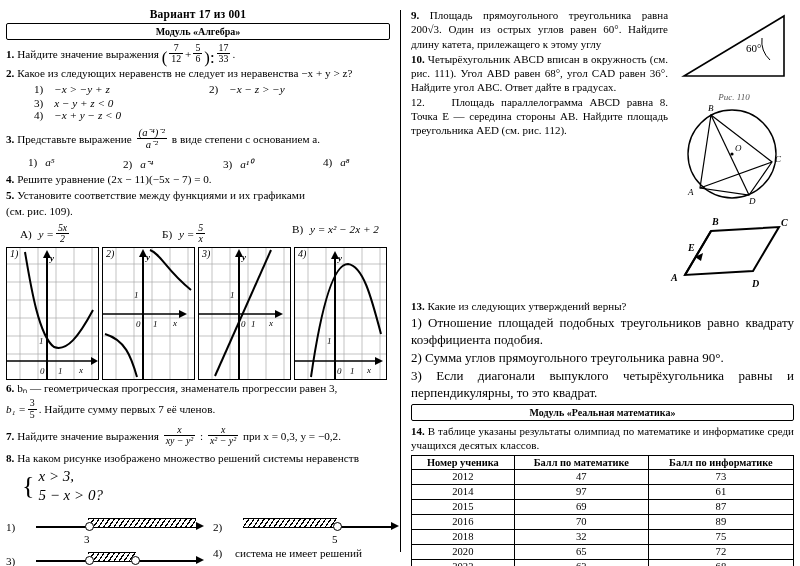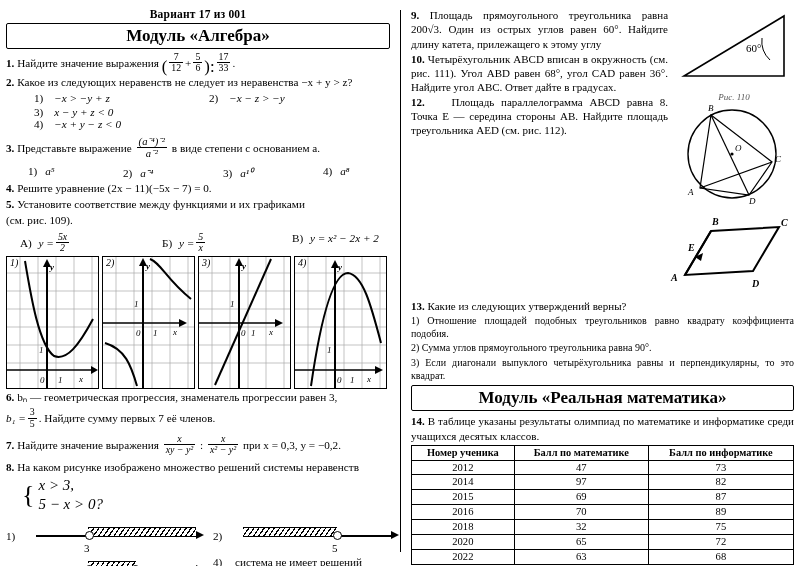--- a/index.html
+++ b/index.html
@@ -19,21 +19,21 @@
   .col-left{width:392px;padding-right:8px;}
   .col-divider{width:1px;background:#000;margin:2px 4px 2px 2px;}
   .col-right{width:395px;padding-left:6px;}
 
   .variant-title{
     text-align:center;font-weight:bold;font-size:11.5px;
     letter-spacing:.2px;margin:0 0 3px 0;
   }
   .module-bar{
     border:1.2px solid #000;border-radius:2px;
-    text-align:center;font-weight:bold;font-size:17px;
+    text-align:center;font-weight:bold;font-size:10px;
     padding:2px 0 2px 0;margin:1px 0 3px 0;background:#fff;
   }
   .q{font-size:11.2px;line-height:1.24;margin:2px 0;text-align:justify;}
   .q .num{font-weight:bold;}
   .it{font-style:italic;}
   .opts{display:flex;font-size:11.2px;margin:2px 0 2px 0;}
 
   
   .frac{display:inline-block;vertical-align:-0.45em;text-align:center;font-size:.88em;line-height:1.05;margin:0 2px;}
   .frac .nu{display:block;padding:0 2px;border-bottom:1px solid #000;}
@@ -54,21 +54,21 @@
   .nl-arrow{position:absolute;top:9px;width:0;height:0;border-left:8px solid #000;border-top:4.5px solid transparent;border-bottom:4.5px solid transparent;}
   .nl-hatch{position:absolute;top:5px;height:8px;background:repeating-linear-gradient(125deg,#000 0 1.2px,#fff 1.2px 4.2px);border-top:1.3px solid #000;}
   .nl-dot{position:absolute;top:9.5px;width:7px;height:7px;border:1.4px solid #000;border-radius:50%;background:#fff;}
   .nl-tick{position:absolute;top:20px;font-size:11px;}
   .caption{font-size:9px;font-style:italic;}
 
   
   table.scores{border-collapse:collapse;width:100%;font-size:10.6px;margin-top:2px;}
   table.scores th,table.scores td{border:1px solid #000;text-align:center;padding:1px 2px;line-height:1.12;}
   table.scores th{font-weight:bold;font-size:10.4px;}
-  .statements{font-size:10px;line-height:1.26;text-align:justify;margin:2px 0;}
+  .statements{font-size:13px;line-height:1.26;text-align:justify;margin:2px 0;}
   .rtext{font-size:11px;line-height:1.3;text-align:justify;}
   .wrapfig{float:right;margin:0 0 2px 6px;}
 </style>
 </head>
 <body>
 
 <div class="page">
 
   <div class="col col-left">
 
@@ -404,21 +404,21 @@
         <polygon points="26,44 34,40 32,48" fill="#000"></polygon>
         <text x="43" y="12" font-size="10" font-style="italic" font-weight="bold" font-family="serif">B</text>
         <text x="112" y="13" font-size="10" font-style="italic" font-weight="bold" font-family="serif">C</text>
         <text x="83" y="74" font-size="10" font-style="italic" font-weight="bold" font-family="serif">D</text>
         <text x="2" y="68" font-size="10" font-style="italic" font-weight="bold" font-family="serif">A</text>
         <text x="19" y="38" font-size="10" font-style="italic" font-weight="bold" font-family="serif">E</text>
       </svg>
     </div>
 
     <div class="rtext">
-      <span class="num" style="font-weight:bold;">12.</span>
+      <span class="num" style="font-weight:normal;">12.</span>
       <span style="margin-left:20px;">Площадь параллелограмма ABCD равна 8. Точка E — середина стороны AB. Найдите площадь треугольника AED (см. рис. 112).</span>
     </div>
 
     <div class="rtext" style="clear:right;margin-top:2px;">
       <span class="num" style="font-weight:bold;">13.</span>
       <span>Какие из следующих утверждений верны?</span>
     </div>
     <div class="statements">1) Отношение площадей подобных треугольников равно квадрату коэффициента подобия.</div>
     <div class="statements">2) Сумма углов прямоугольного треугольника равна 90°.</div>
     <div class="statements">3) Если диагонали выпуклого четырёхугольника равны и перпендикулярны, то это квадрат.</div>
@@ -440,21 +440,21 @@
       </thead>
       <tbody id="scores-body">
           <tr>
             <td>2012</td>
             <td>47</td>
             <td>73</td>
           </tr>
           <tr>
             <td>2014</td>
             <td>97</td>
-            <td>82</td>
+            <td>61</td>
           </tr>
           <tr>
             <td>2015</td>
             <td>69</td>
             <td>87</td>
           </tr>
           <tr>
             <td>2016</td>
             <td>70</td>
             <td>89</td>

